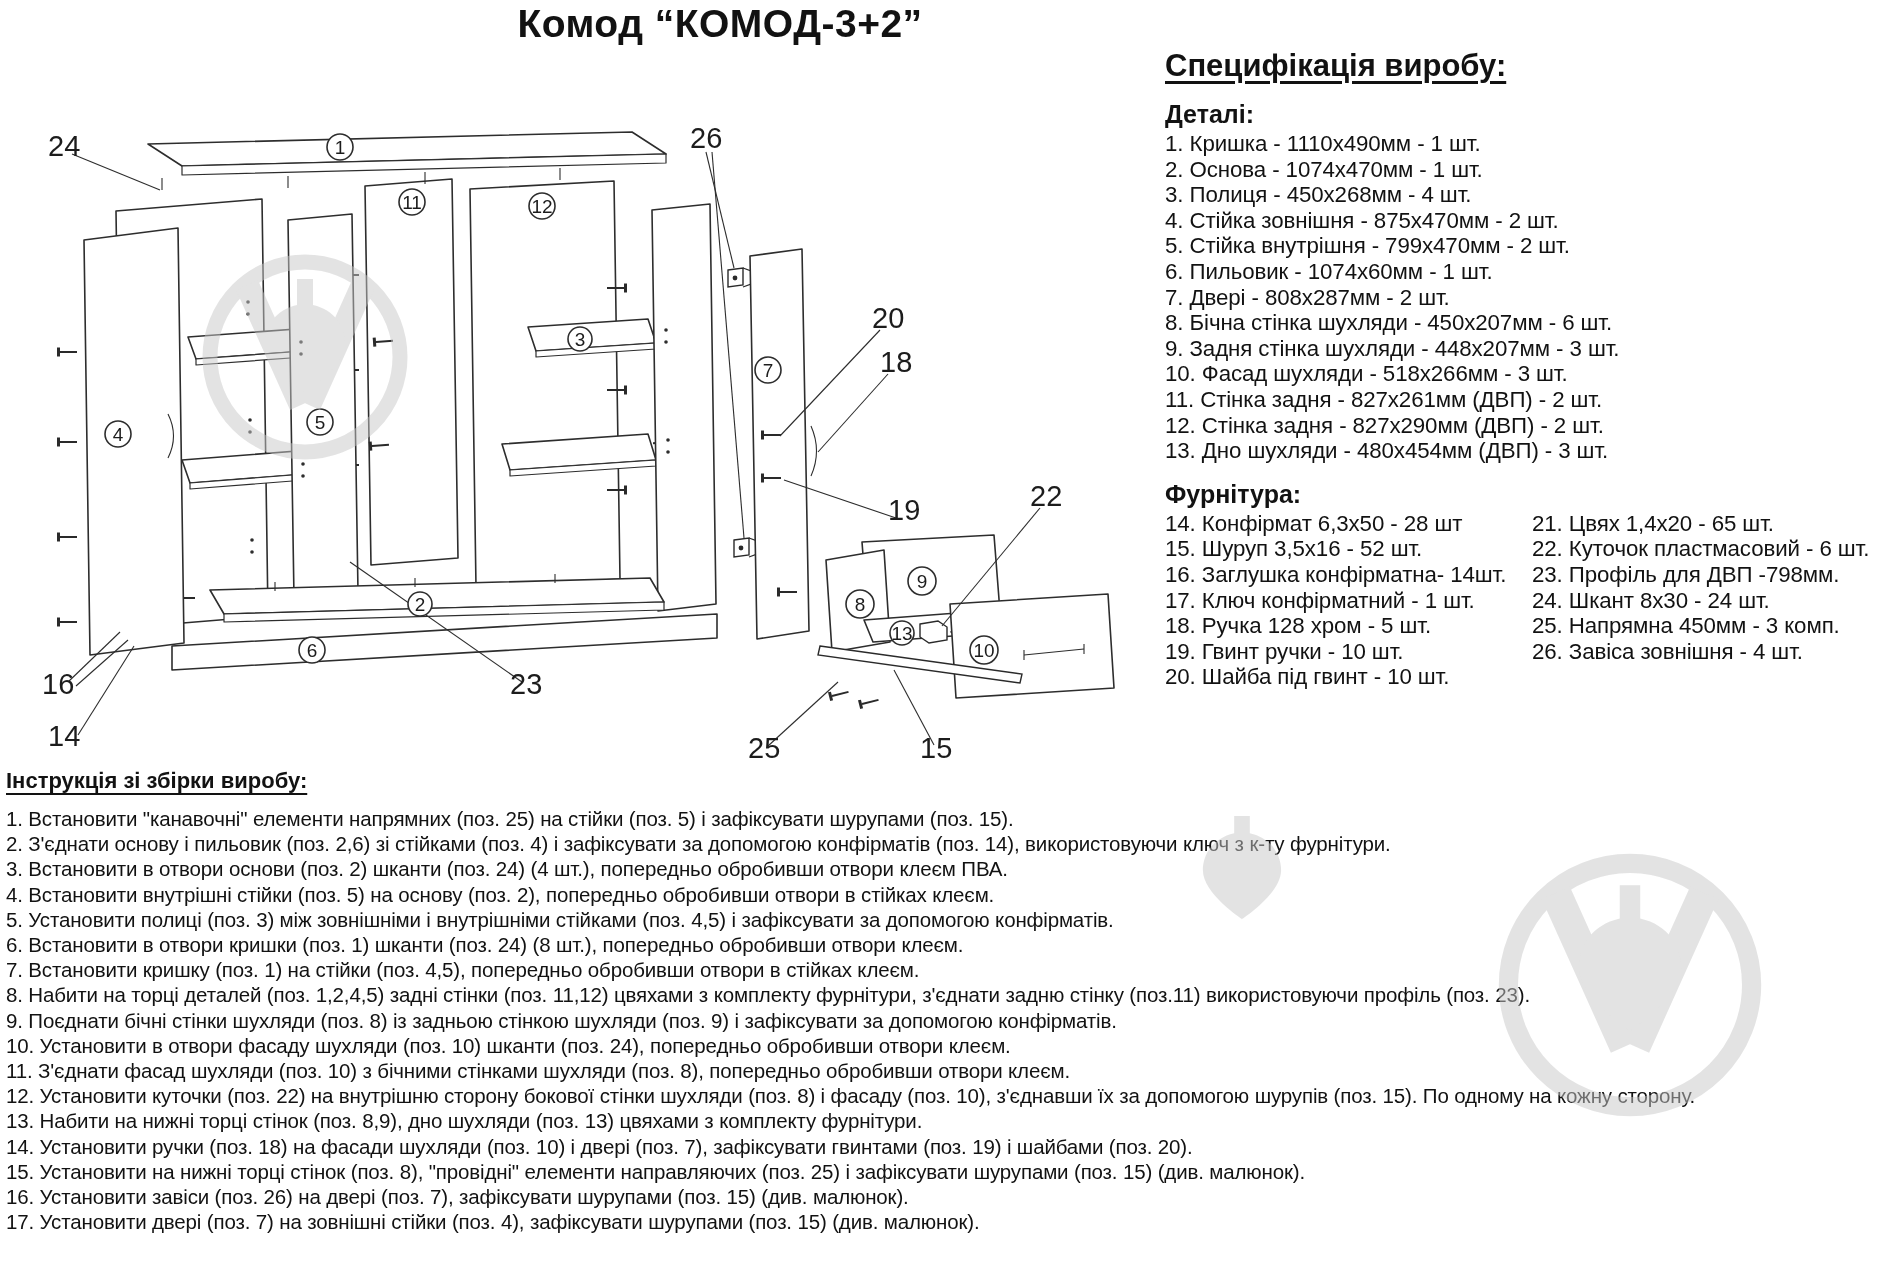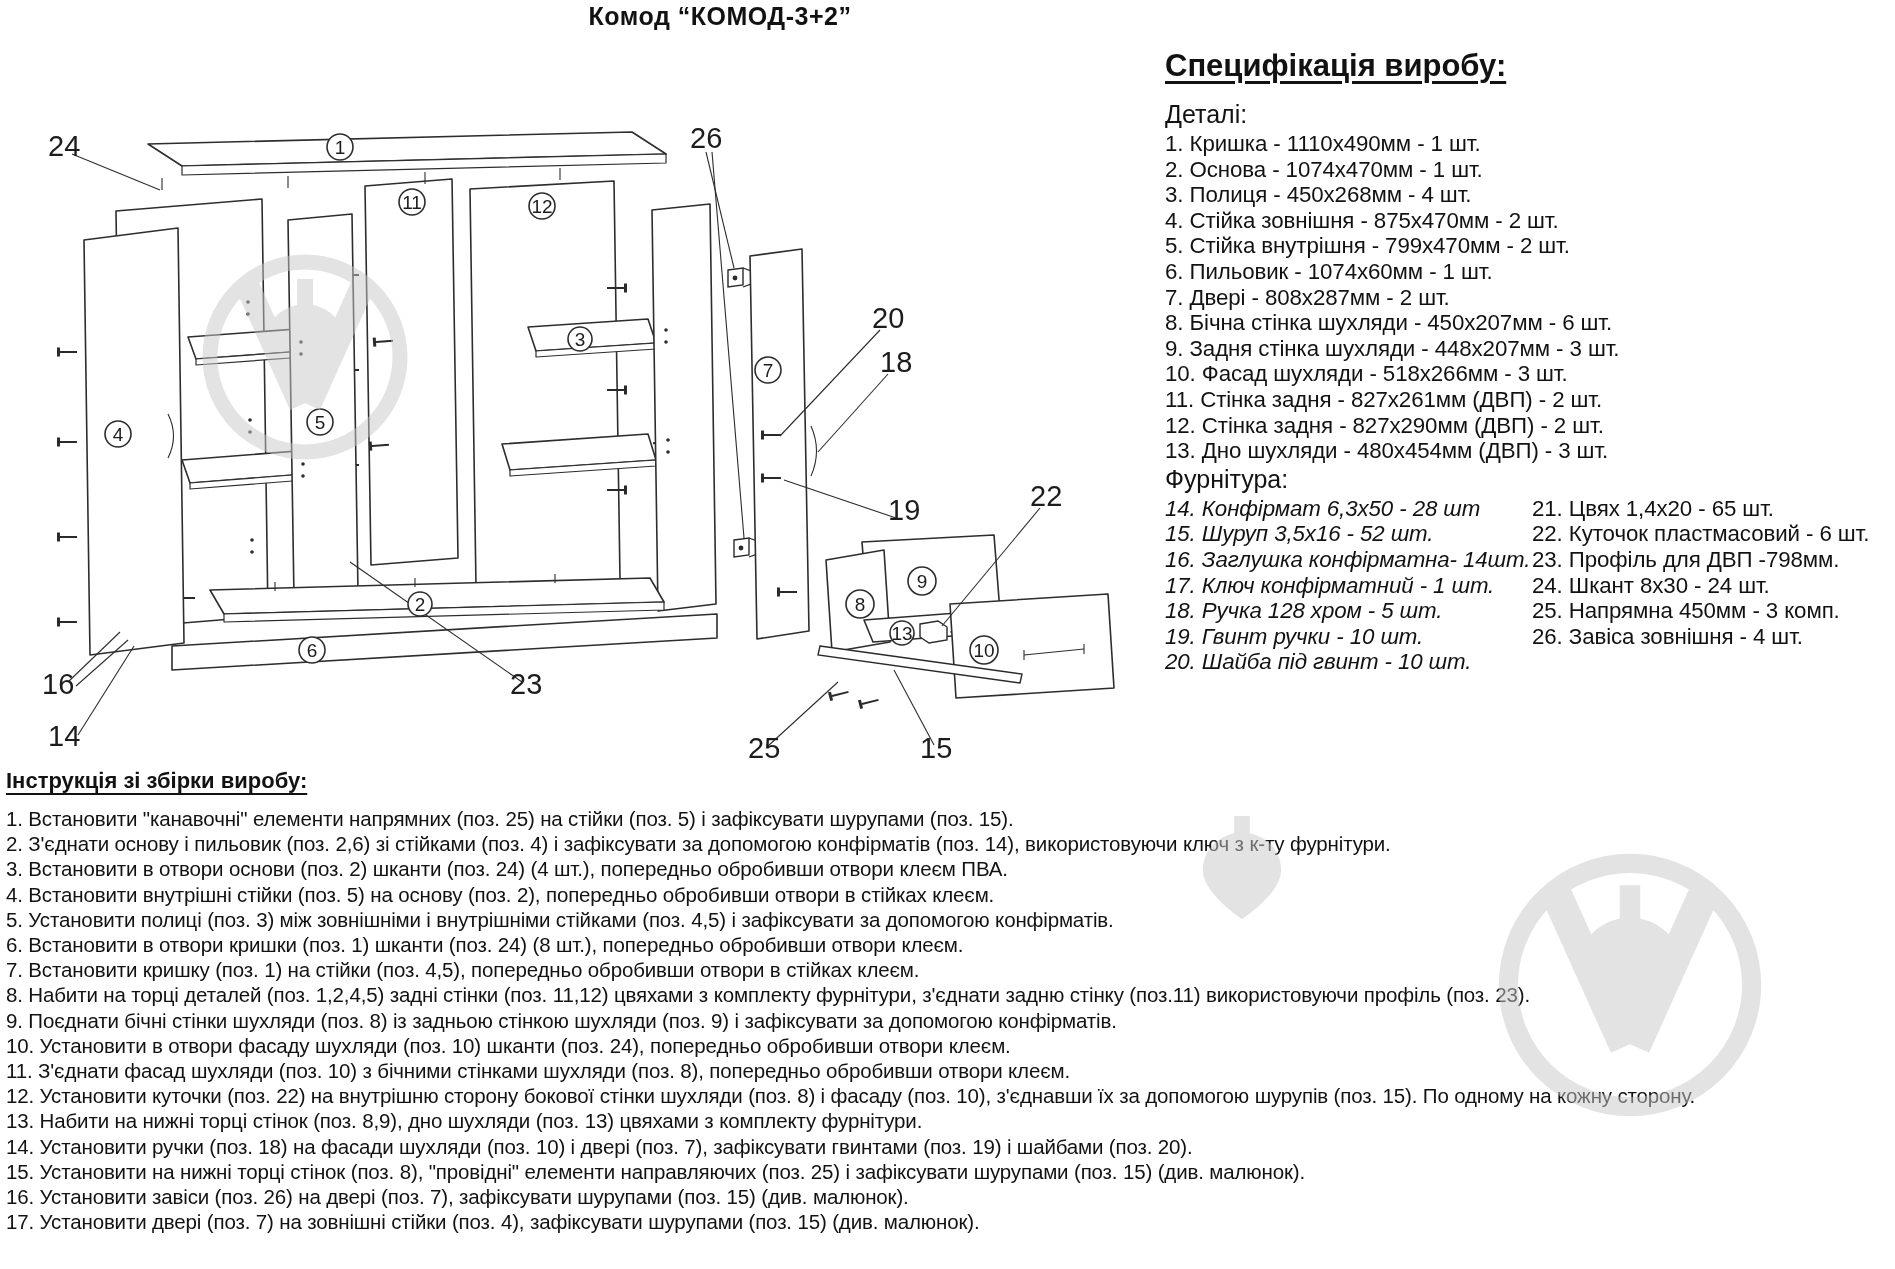--- a/index.html
+++ b/index.html
@@ -2,29 +2,29 @@
 <html><head>
 <meta charset="utf-8">
 <style>
   html,body{margin:0;padding:0;}
   body{
     width:1895px;height:1269px;background:#ffffff;position:relative;overflow:hidden;
     font-family:"Liberation Sans", sans-serif;color:#121212;
   }
   .page-title{
     position:absolute;left:390px;top:2px;width:660px;text-align:center;
-    font-size:25px;font-weight:bold;letter-spacing:.5px;white-space:nowrap;
+    font-size:39px;font-weight:bold;letter-spacing:.5px;white-space:nowrap;
   }
   
   .spec{position:absolute;left:1165px;top:48px;width:726px;}
   .spec-heading{font-size:31px;font-weight:bold;text-decoration:underline;text-underline-offset:5px;margin:0 0 16px 0;}
-  .sub-heading{font-size:25px;font-weight:normal;margin:1px 0 2px 0;}
+  .sub-heading{font-size:25px;font-weight:bold;margin:16px 0 2px 0;}
   .spec-line{font-size:22.3px;line-height:25.6px;white-space:nowrap;letter-spacing:-.1px;}
   .hw-columns{display:flex;}
-  .hw-col-left{width:367px;flex:0 0 auto;font-style:italic;}
+  .hw-col-left{width:367px;flex:0 0 auto;}
   .hw-col-right{flex:1 1 auto;}
   
   .instructions{position:absolute;left:6px;top:768px;width:1886px;}
   .inst-heading{font-size:22px;font-weight:bold;text-decoration:underline;text-underline-offset:5px;margin:0 0 12px 0;}
   .step-line{font-size:20.5px;line-height:25.2px;white-space:nowrap;letter-spacing:-.15px;}
   
   .diagram-svg{position:absolute;left:20px;top:90px;}
   .panel{fill:#ffffff;stroke:#2d2d2d;stroke-width:1.6;stroke-linejoin:round;}
   .edge{fill:#ffffff;stroke:#2d2d2d;stroke-width:1.2;stroke-linejoin:round;}
   .leader{stroke:#2d2d2d;stroke-width:1.1;fill:none;}

